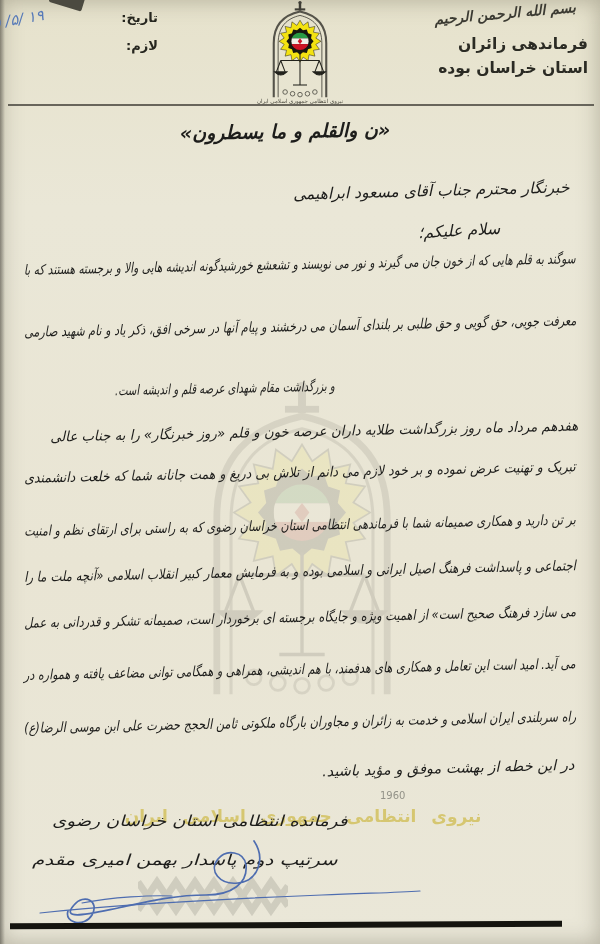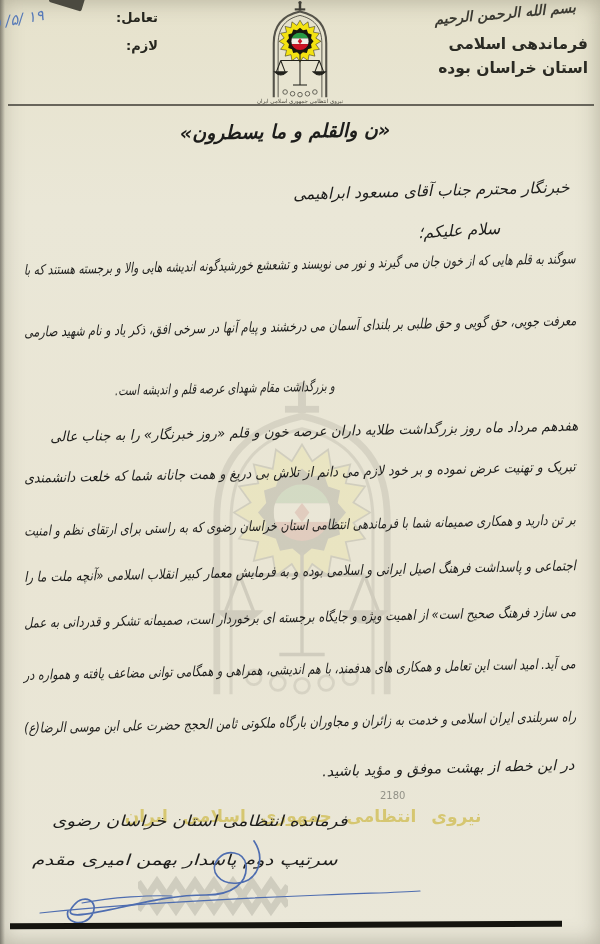--- a/index.html
+++ b/index.html
@@ -40,28 +40,28 @@
 </style>
 </head>
 <body>
 
 <div class="page">
 
   <div class="edge-left"></div>
   <div class="corner-fold"></div>
 
   <div class="hdr-label">
-    <div>تعامل:</div>
+    <div>تاریخ:</div>
     <div>لازم:</div>
   </div>
   <div class="hdr-date">۵ /۵/ ۱۹</div>
 
   <div class="hdr-right">
     <div class="bismillah">بسم الله الرحمن الرحیم</div>
-    <div class="org">فرماندهی اسلامی</div>
+    <div class="org">فرماندهی زائران</div>
     <div class="org">استان خراسان بوده</div>
   </div>
 
   <svg class="emblem" width="96" height="98" viewBox="0 0 100 112">
     <g id="najaG">
 
       <rect x="48.6" y="1" width="2.8" height="10" fill="#3e3d35"></rect>
       <rect x="44" y="8.4" width="12" height="2.4" fill="#3e3d35"></rect>
       <circle cx="50" cy="1.8" r="1.8" fill="#3e3d35"></circle>
 
@@ -120,21 +120,21 @@
   <div class="hand line" style="top:423px;right:22px;width:528px"><span style="transform: scaleX(0.951351);">هفدهم مرداد ماه روز بزرگداشت طلایه داران عرصه خون و قلم «روز خبرنگار» را به جناب عالی</span></div>
   <div class="hand line" style="top:464px"><span style="transform: scaleX(0.897561);">تبریک و تهنیت عرض نموده و بر خود لازم می دانم از تلاش بی دریغ و همت جانانه شما که خلعت دانشمندی</span></div>
   <div class="hand line" style="top:517px"><span style="transform: scaleX(0.801161);">بر تن دارید و همکاری صمیمانه شما با فرماندهی انتظامی استان خراسان رضوی که به راستی برای ارتقای نظم و امنیت</span></div>
   <div class="hand line" style="top:563px"><span style="transform: scaleX(0.837633);">اجتماعی و پاسداشت فرهنگ اصیل ایرانی و اسلامی بوده و به فرمایش معمار کبیر انقلاب اسلامی «آنچه ملت ما را</span></div>
   <div class="hand line" style="top:609px"><span style="transform: scaleX(0.816568);">می سازد فرهنگ صحیح است» از اهمیت ویژه و جایگاه برجسته ای برخوردار است، صمیمانه تشکر و قدردانی به عمل</span></div>
   <div class="hand line" style="top:661px"><span style="transform: scaleX(0.796537);">می آید. امید است این تعامل و همکاری های هدفمند، با هم اندیشی، همراهی و همگامی توانی مضاعف یافته و همواره در</span></div>
   <div class="hand line" style="top:714px"><span style="transform: scaleX(0.811765);">راه سربلندی ایران اسلامی و خدمت به زائران و مجاوران بارگاه ملکوتی ثامن الحجج حضرت علی ابن موسی الرضا(ع)</span></div>
 
   <div class="hand closing">در این خطه از بهشت موفق و مؤید باشید.</div>
 
-  <div class="wm-year">2180</div>
+  <div class="wm-year">1960</div>
   <div class="wm-yellow">نیروی انتظامی جمهوری اسلامی ایران</div>
   <svg class="wm-zigzag" width="150" height="42" viewBox="0 0 150 42">
     <polyline points="0,34 19,6 38,34 57,6 76,34 95,6 114,34 133,6 150,30" fill="none" stroke="#8d8b80" stroke-width="7"></polyline>
     <polyline points="0,6 19,34 38,6 57,34 76,6 95,34 114,6 133,34 150,10" fill="none" stroke="#8d8b80" stroke-width="7"></polyline>
   </svg>
 
   <div class="hand sig" style="top:812px;left:52px;width:296px"><span style="transform: scaleX(1.21311);">فرمانده انتظامی استان خراسان رضوی</span></div>
   <div class="hand sig" style="top:851px;left:32px;width:306px"><span style="transform: scaleX(1.3133);">سرتیپ دوم پاسدار بهمن امیری مقدم</span></div>
 
   <svg class="signature-svg" width="420" height="90" viewBox="0 0 420 90">

